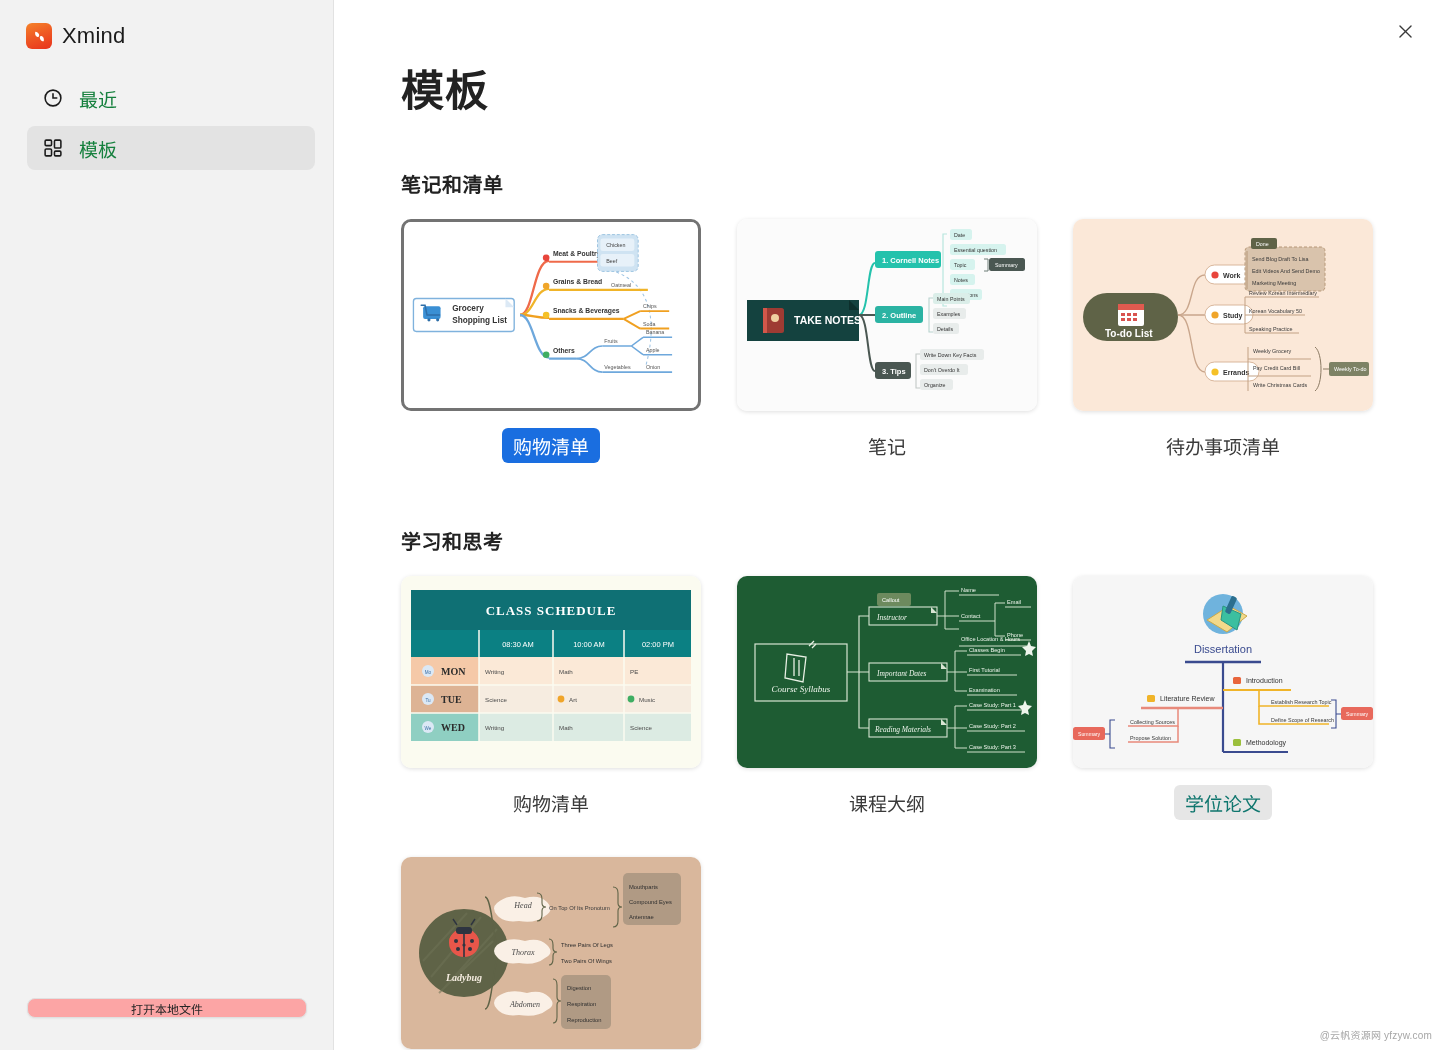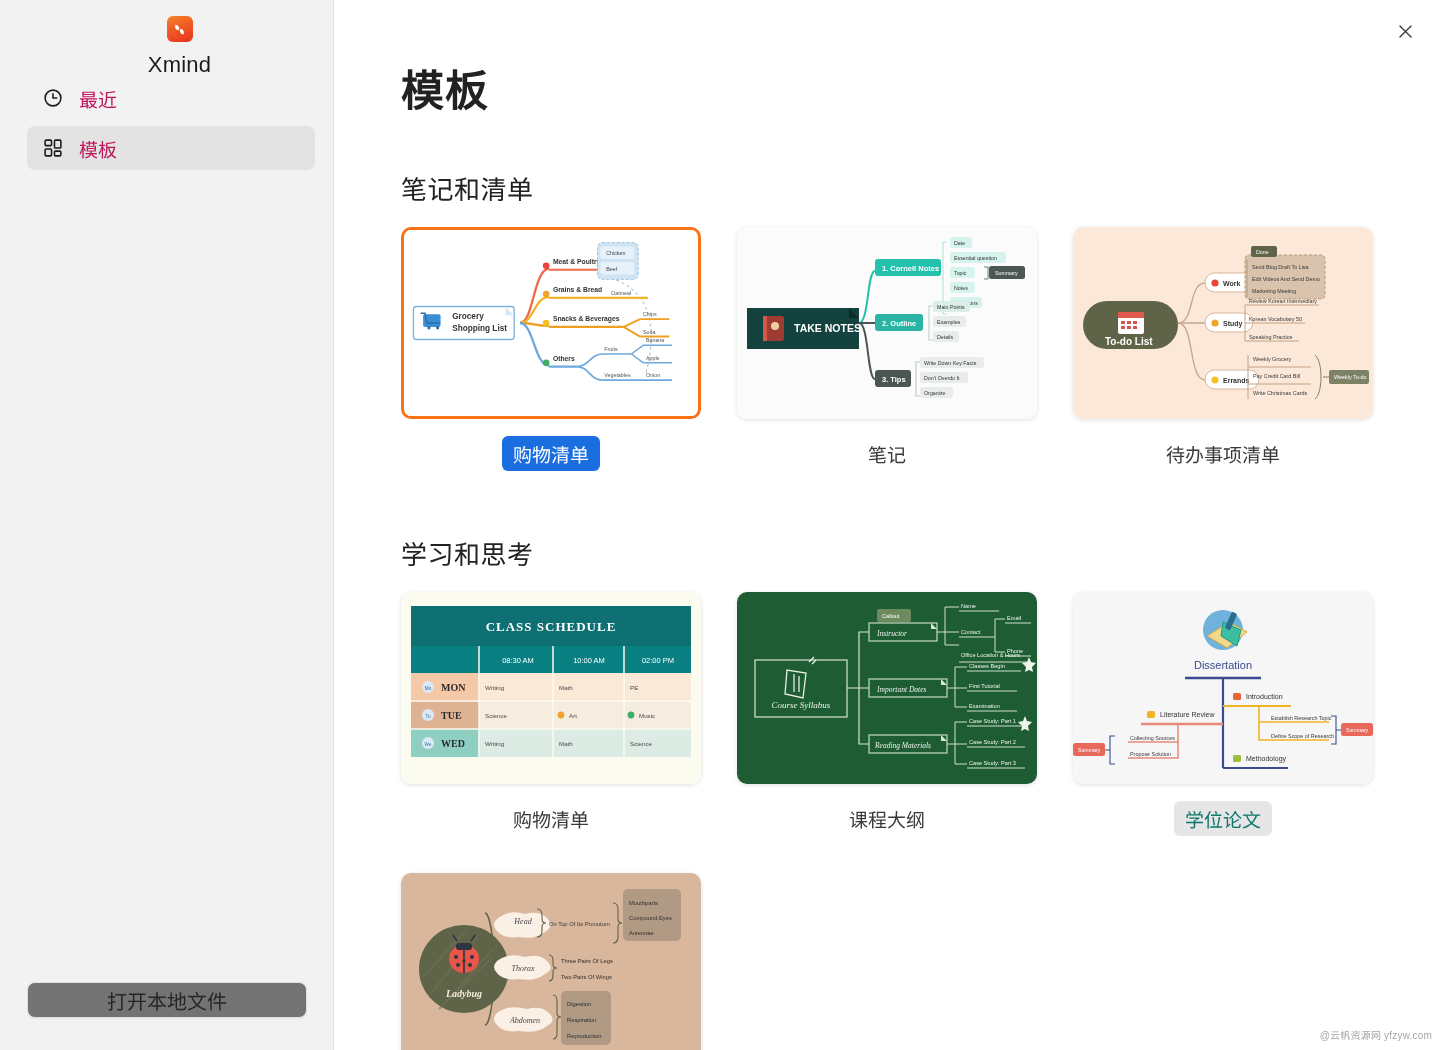--- a/index.html
+++ b/index.html
@@ -20,69 +20,69 @@
   .edge-mark { position: absolute; left: 1px; width: 5px; height: 7px; background: #1a6ee0; }
   .edge-mark.m1 { top: 316px; }
   .edge-mark.m2 { top: 334px; }
 
   
   .sidebar {
     width: 334px; height: 1050px; flex: 0 0 334px;
     background: #f2f2f2; border-right: 1px solid #e2e2e2;
     position: relative; padding-left: 10px;
   }
-  .brand { display: flex; align-items: center; gap: 10px; padding: 16px 0 0 16px; height: 56px; flex-direction: column; }
+  .brand { display: flex; align-items: center; gap: 10px; padding: 16px 0 0 16px; height: 56px; }
   .brand-logo {
     width: 26px; height: 26px; border-radius: 6px;
     background: linear-gradient(160deg, #f5832a 0%, #ef5b24 45%, #e8321c 100%);
     display: flex; align-items: center; justify-content: center; flex: 0 0 26px;
   }
   .brand-name { font-size: 22px; color: #1b1b1b; letter-spacing: .2px; }
 
   .nav { margin-top: 20px; padding: 0 18px 0 17px; display: flex; flex-direction: column; gap: 6px; }
   .nav-item {
     display: flex; align-items: center; gap: 14px;
     height: 44px; padding: 0 14px; border-radius: 8px; cursor: pointer;
   }
   .nav-item.active { background: #e3e3e3; }
   .nav-icon { width: 24px; height: 24px; display: flex; align-items: center; justify-content: center; flex: 0 0 24px; color: #1b1b1b; }
-  .nav-label { font-size: 19px; color: #be185d; }
+  .nav-label { font-size: 19px; color: #15803d; }
 
   .open-file-btn {
-    position: absolute; left: 27px; bottom: 32px; width: 280px; height: 36px;
-    background: #737373; border: 1px solid #e0e0e0; border-radius: 8px;
-    font-size: 20px; color: #262626; cursor: pointer;
+    position: absolute; left: 27px; bottom: 32px; width: 280px; height: 20px;
+    background: #fca5a5; border: 1px solid #e0e0e0; border-radius: 8px;
+    font-size: 12px; color: #262626; cursor: pointer;
     display: flex; align-items: center; justify-content: center;
     font-family: "Liberation Sans", sans-serif;
     box-shadow: 0 1px 2px rgba(0,0,0,.05);
   }
 
   
   .main { flex: 1; height: 1050px; overflow: hidden; position: relative; background: #fff; padding: 0 0 0 0; }
   .close-btn {
     position: absolute; top: 10px; right: 14px; width: 42px; height: 42px;
     display: flex; align-items: center; justify-content: center;
     border-radius: 6px; cursor: pointer; color: #3a3a3a;
   }
 
   .content { padding: 70px 0 0 67px; }
   .page-title { font-size: 43px; font-weight: bold; color: #222; letter-spacing: 1px; line-height: 1; }
   .section { margin-top: 0; }
-  .section-title { font-size: 26px; font-weight: normal; color: #222; letter-spacing: .5px; }
+  .section-title { font-size: 20px; font-weight: bold; color: #222; letter-spacing: .5px; }
   .sec1 { margin-top: 56px; }
   .sec2 { margin-top: 63px; }
 
   .grid { display: flex; flex-wrap: wrap; gap: 37px 36px; margin-top: 21px; }
   .card { width: 300px; cursor: pointer; }
   .thumb {
     width: 300px; height: 192px; border-radius: 10px; overflow: hidden;
     position: relative; background: #fff;
     box-shadow: 0 1px 4px rgba(0,0,0,.13);
   }
-  .card.selected .thumb { box-shadow: none; border: 3px solid #f97316; text-align: right; }
+  .card.selected .thumb { box-shadow: none; border: 3px solid #737373; text-align: right; }
   .caption {
     margin: 17px auto 0; text-align: center; font-size: 19px; color: #3a3a3a;
     padding: 4px 11px; border-radius: 6px; display: inline-block;
   }
   .cap-wrap { text-align: center; text-decoration: underline; }
   .caption.sel { background: #1a6ee0; color: #fff; }
   .caption.hov { background: #e6e6e6; color: #0f766e; }
 
   .thumb-inner { position: absolute; inset: 0; }
   svg.map { width: 100%; height: 100%; display: block; }

